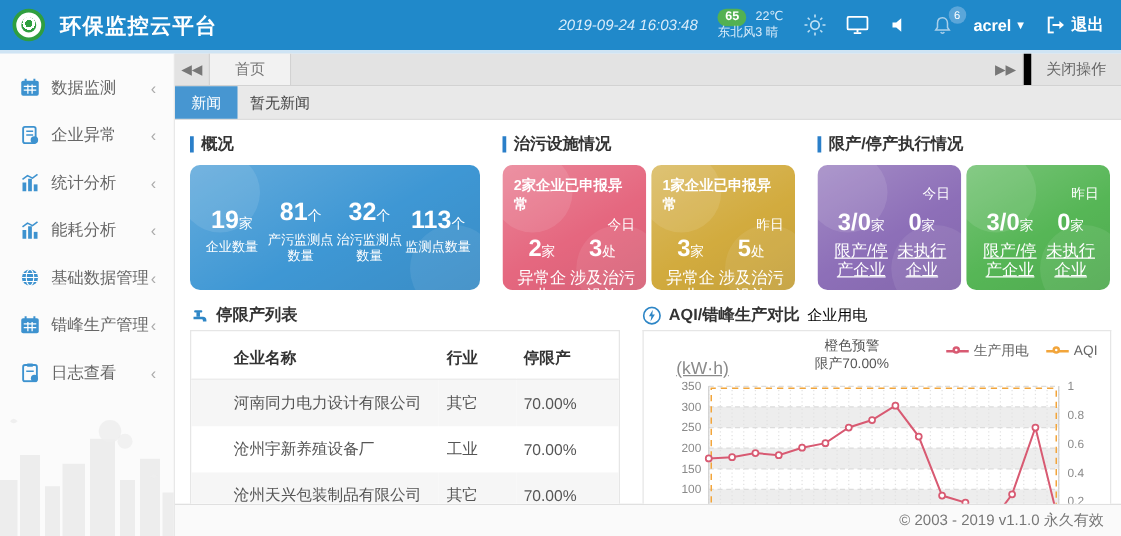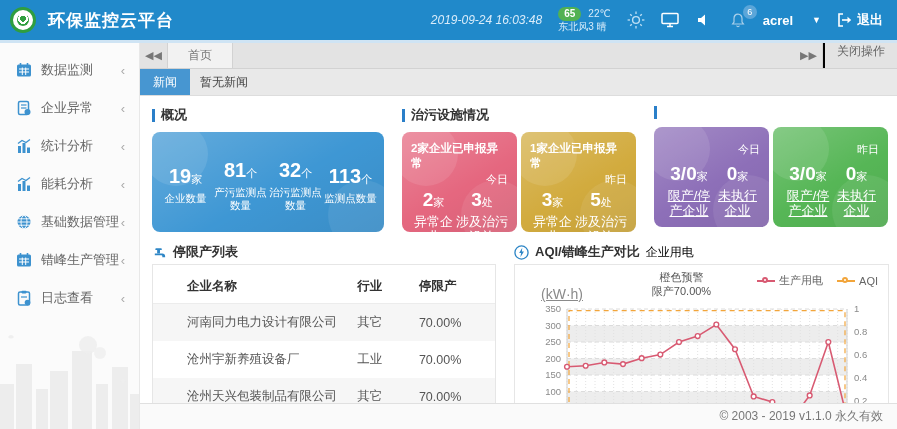--- a/index.html
+++ b/index.html
@@ -15,40 +15,40 @@
   .app-title { font-size:17px; font-weight:bold; letter-spacing:1px; }
   .header-right { margin-left:auto; display:flex; align-items:center; gap:16px; }
   .datetime { font-size:12px; color:#d9ecfa;font-style:italic; }
   .weather { display:flex; flex-direction:column; font-size:10px; line-height:12px; color:#d9ecfa; }
   .weather-top { display:flex; align-items:center; gap:7px; }
   .aqi-badge { background:#52b152; color:#fff; border-radius:8px; padding:0 6px; font-size:10px; font-weight:bold; line-height:14px; }
   .hicon { width:18px; height:18px; display:inline-flex; align-items:center; justify-content:center; cursor:pointer; }
   .hicon svg { display:block; }
   .bell-wrap { position:relative; }
   .badge { position:absolute; top:-6px; right:-10px; background:#5ba6d9; color:#fff; font-size:9px; width:14px; height:14px; border-radius:50%; text-align:center; line-height:14px; }
-  .user { font-size:13px; font-weight:bold; cursor:pointer; display:flex; align-items:center; gap:19px; }
+  .user { font-size:13px; font-weight:bold; cursor:pointer; display:flex; align-items:center; gap:3px; }
   .caret { font-size:9px; }
   .logout { display:flex; align-items:center; gap:5px; font-size:13px; font-weight:bold; cursor:pointer; }
 
   
   .app-body { flex:1; display:flex; min-height:0; }
   .sidebar { width:140px; background:#fbfbfb; border-right:1px solid #e8e8e8; padding-top:8px; position:relative; overflow:hidden; flex:0 0 auto; }
   .side-item { height:38px; display:flex; align-items:center; padding:0 14px 0 16px; font-size:13px; color:#666; cursor:pointer; }
   .side-item .sicon { width:16px; height:16px; margin-right:9px; flex:0 0 auto; }
   .side-item .chev { margin-left:auto; color:#aaa; font-size:13px; }
   .skyline { position:absolute; bottom:0; left:0; }
 
   .content { flex:1; display:flex; flex-direction:column; min-width:0; }
 
   
   .tabbar { height:26px; background:#e3e3e3; border-bottom:1px solid #d2d2d2; display:flex; align-items:stretch; font-size:12px; color:#666; flex:0 0 auto; }
   .tab-scroll { width:28px; display:flex; align-items:center; justify-content:center; border-right:1px solid #d2d2d2; cursor:pointer; color:#777; font-size:11px; }
   .tab-active { background:#f2f2f2; border-right:1px solid #d2d2d2; padding:0 20px; display:flex; align-items:center; color:#777; cursor:pointer; }
   .tab-spacer { flex:1; }
-  .tab-close { padding:0 12px; display:flex; align-items:flex-start; gap:4px; cursor:pointer; border-left:2px solid #000000; }
+  .tab-close { padding:0 12px; display:flex; align-items:center; gap:4px; cursor:pointer; border-left:6px solid #000000; }
 
   
   .newsbar { height:27px; background:#e9e9e9; border-bottom:1px solid #ddd; display:flex; align-items:stretch; flex:0 0 auto; }
   .news-chip { background:#4796d1; color:#fff; font-size:12px; display:flex; align-items:center; padding:0 13px; }
   .news-msg { font-size:12px; color:#444; display:flex; align-items:center; margin-left:10px; }
 
   
   .main { flex:1; background:#fff; padding:10px 8px 0 12px; overflow:hidden; min-height:0; }
   .sections-row { display:flex; gap:10px; }
   .section { display:flex; flex-direction:column; }
@@ -362,20 +362,21 @@
                       <div class="sm-label">涉及治污设施</div>
                     </div>
                 </div>
               </div>
             </div>
           </div>
 
           <div class="section sec-limit">
             <div class="sec-head">
                 <span class="sec-bar"></span>
+                <span>限产/停产执行情况</span>
               </div>
             <div class="cards">
               <div class="card card-sm card-exec" style="background-color: rgb(141, 111, 184);">
                 <div class="day">今日</div>
                 <div class="sm-stats">
                   <div class="sm-col">
                       <div class="sm-num"><span>3/0</span><span class="sm-unit">家</span></div>
                       <div class="sm-label u">限产/停产企业</div>
                     </div>
                   <div class="sm-col">

